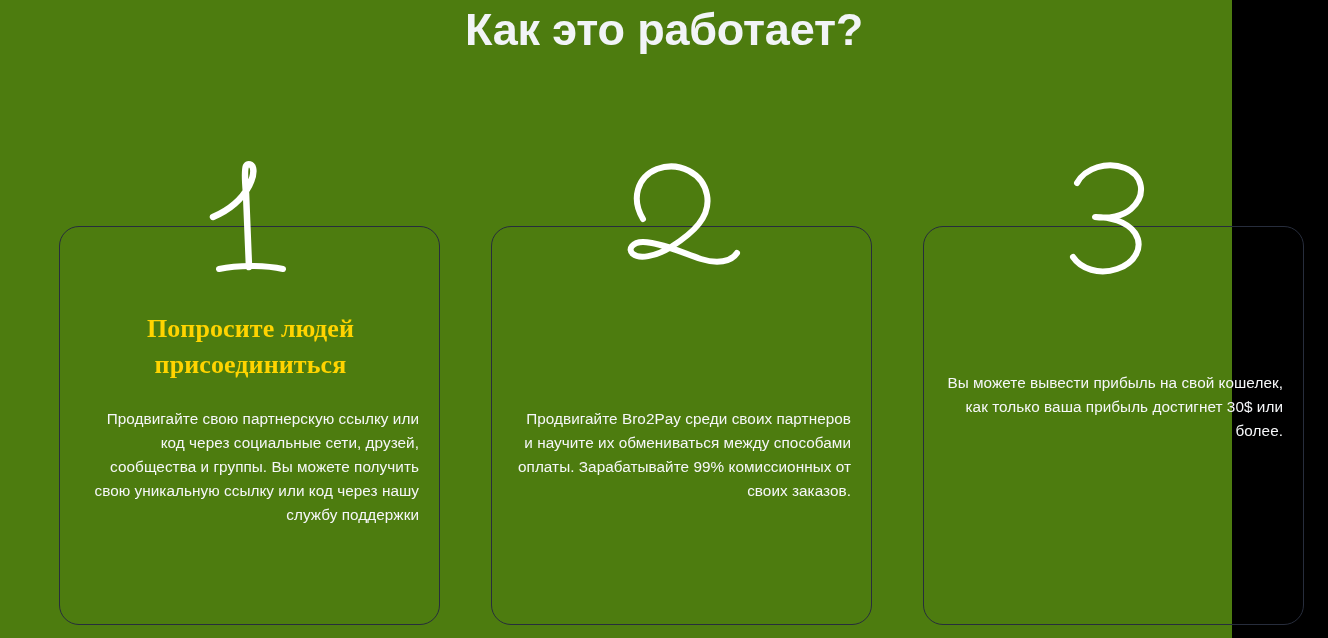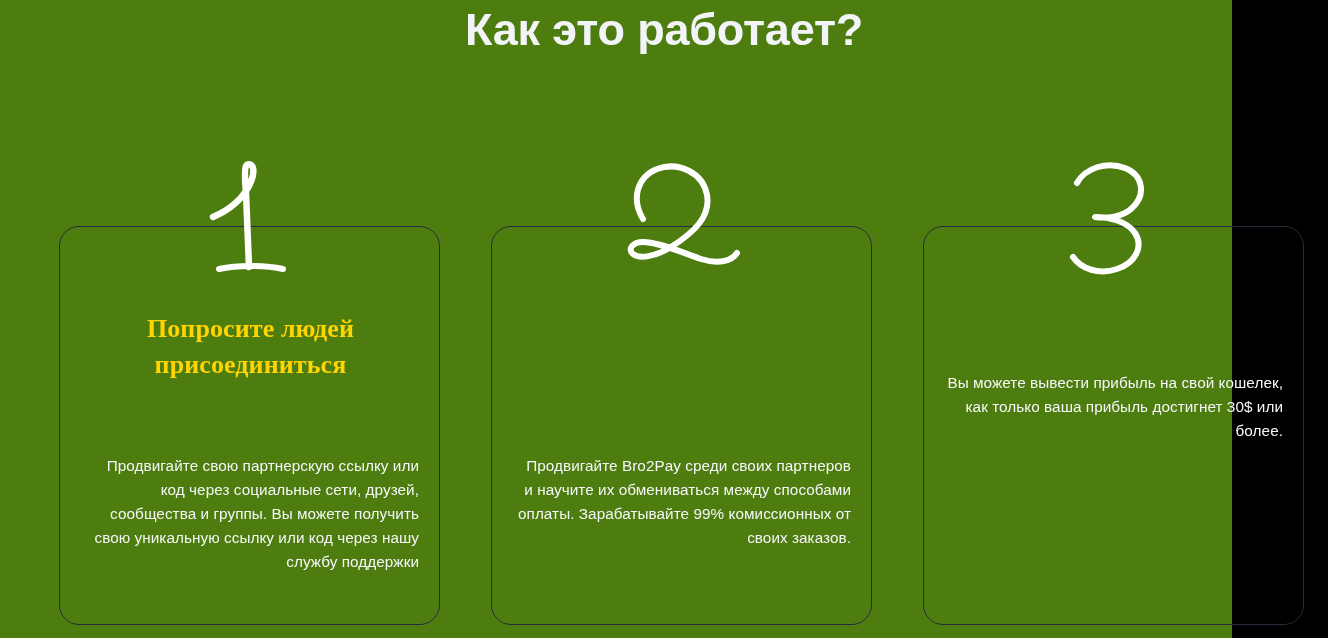--- a/index.html
+++ b/index.html
@@ -106,21 +106,21 @@
     text-align: right;
     color: #f6f7f9;
     font-family: "Liberation Sans", "DejaVu Sans", sans-serif;
     font-size: 15.3px;
     font-weight: 400;
     line-height: 1.57;
     letter-spacing: 0.05px;
   }
 
   
-  .card.two-line-heading .card-body { top: 180px; margin-top: 47px; }
+  .card.two-line-heading .card-body { top: 180px; }
   .card.one-line-heading .card-body { top: 144px; }
 </style>
 </head>
 <body>
 
 <div class="page">
 
   <div class="section-title">Как это работает?</div>
 
   <div class="cards-row">

